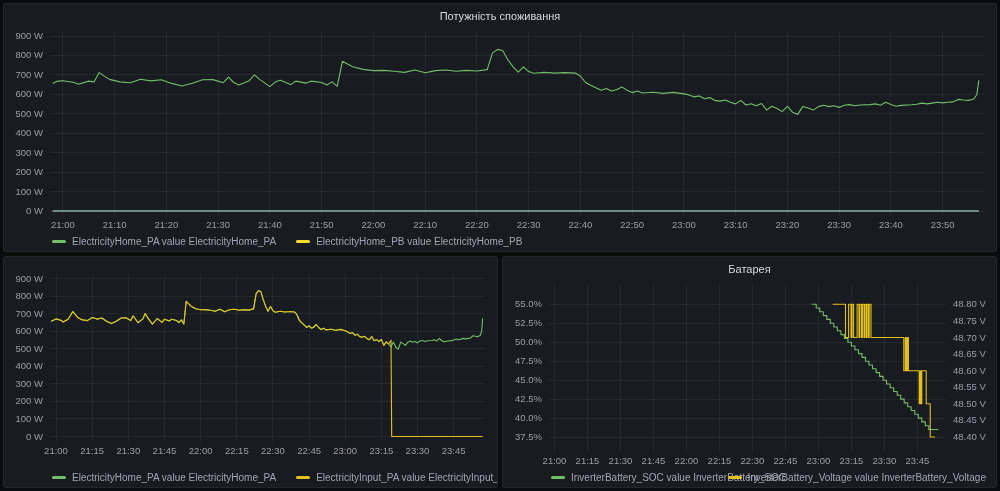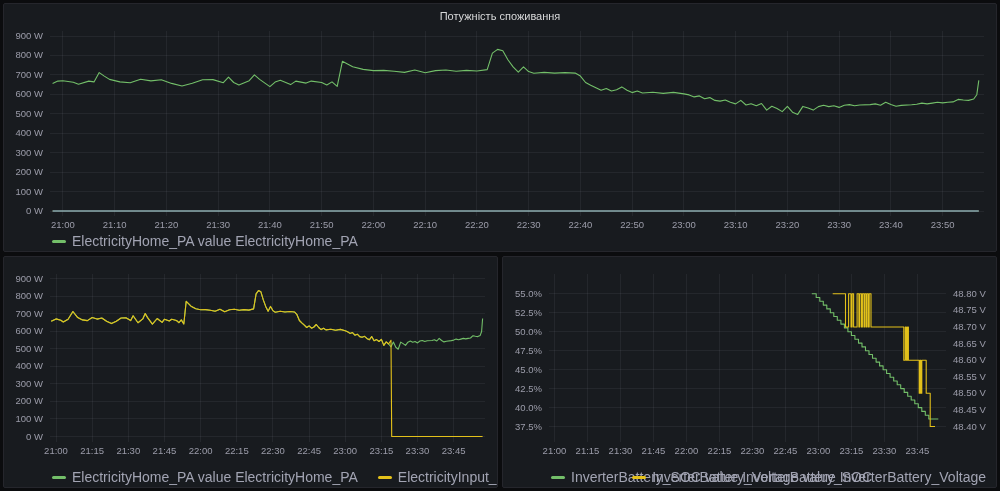--- a/index.html
+++ b/index.html
@@ -9,21 +9,21 @@
          display:flex;flex-direction:column;overflow:hidden;}
   .panel.wide{grid-column:1/3;}
   .panel-header{flex:0 0 18px;display:flex;align-items:center;justify-content:center;
                 font-size:11px;font-weight:500;color:#d8d9da;padding-top:3px;cursor:pointer;}
   svg.chart{flex:1 1 auto;min-height:0;width:100%;display:block;}
   .grid{stroke:rgba(204,204,220,0.07);stroke-width:1;shape-rendering:crispEdges;}
   .tick{fill:rgba(204,204,220,0.72);font-size:9.5px;font-family:"Liberation Sans",sans-serif;}
   .tick.x{text-anchor:middle;}
   .tick.yl{text-anchor:end;}
   .tick.yr{text-anchor:start;}
-  .legend{flex:0 0 16px;display:flex;align-items:center;font-size:14px;color:#a2a4b3;
+  .legend{flex:0 0 16px;display:flex;align-items:center;font-size:10px;color:#a2a4b3;
           padding:0 10px 2px 48px;}
   .legend .lg-l{display:flex;align-items:center;gap:20px;flex:1 1 auto;min-width:0;}
   .legend .lg-r{display:flex;gap:20px;}
   .legend .li{display:flex;align-items:center;white-space:nowrap;cursor:pointer;}
   .legend .sw{display:inline-block;width:14px;height:3px;border-radius:2px;margin-right:6px;}
   path.series{fill:none;stroke-width:1.1;stroke-linejoin:round;}
 </style>
 </head>
 <body>
 
@@ -91,20 +91,24 @@
         <path d="M48.6 58.4L53.8 56.1L58.9 55.7L69.3 57.3L74.5 59.2L84.8 56.1L90.0 56.9L95.2 47.6L100.3 51.1L105.5 54.4L115.9 56.9L126.2 57.7L136.6 54.2L146.9 55.9L157.3 54.8L167.6 58.4L178.0 61.0L188.3 58.3L198.6 54.8L209.0 54.6L219.3 57.7L224.5 52.2L229.7 57.5L234.9 60.0L245.2 55.7L250.4 49.9L255.6 54.4L265.9 61.6L271.1 57.1L276.3 55.3L286.6 59.6L291.8 56.1L302.1 58.1L307.3 56.1L317.7 57.5L322.8 60.0L328.0 56.9L333.2 61.4L338.4 36.3L343.5 39.0L348.7 41.7L359.1 44.4L369.4 45.6L379.8 45.4L390.1 46.2L400.5 47.4L410.8 45.0L421.2 47.7L431.5 45.6L441.9 45.0L452.2 46.2L462.5 45.4L472.9 46.0L483.2 44.6L488.4 28.1L493.6 24.4L498.8 25.8L503.9 34.7L509.1 41.9L514.3 47.2L519.5 41.9L524.6 46.6L529.8 48.3L540.2 47.4L550.5 48.1L560.9 47.6L571.2 48.1L576.4 51.1L581.6 57.5L586.7 60.2L591.9 62.7L597.1 65.3L602.3 63.5L607.4 66.0L612.6 64.7L617.8 61.9L623.0 65.3L628.1 67.6L633.3 66.0L638.5 68.0L648.8 67.2L659.2 68.4L669.5 67.4L679.9 68.9L685.1 69.9L690.2 71.9L695.4 70.9L700.6 73.8L705.8 72.6L710.9 75.4L716.1 76.1L721.3 75.0L726.4 77.3L731.6 78.9L736.8 75.4L742.0 80.0L747.1 78.7L752.3 80.8L757.5 78.5L762.7 85.1L767.8 81.2L773.0 83.5L778.2 86.6L783.4 81.4L788.5 87.2L793.7 89.4L798.9 81.4L804.1 83.1L809.2 85.1L814.4 81.6L819.6 80.2L824.8 81.6L829.9 80.8L835.1 82.4L840.3 80.2L845.5 79.6L850.6 80.8L855.8 80.0L866.2 79.6L871.3 78.9L876.5 80.2L881.7 77.3L886.9 79.6L892.0 81.2L897.2 80.4L907.6 79.8L912.7 79.3L917.9 78.1L923.1 78.9L928.3 78.1L933.4 77.3L938.6 77.9L943.8 77.3L949.0 76.9L954.1 74.4L959.3 75.0L964.5 75.4L969.7 74.0L972.8 69.7L974.8 55.3" class="series" stroke="#73BF69"></path>
         <path d="M48.6 186.0L974.8 186.0" class="series" stroke="#FADE2A"></path>
         <path d="M48.6 186.0L974.8 186.0" class="series" stroke="#5794F2"></path>
       </svg>
     <div class="legend">
       <div class="lg-l">
           <div class="li">
             <span class="sw" style="background: rgb(115, 191, 105);"></span>
             <span>ElectricityHome_PA value ElectricityHome_PA</span>
           </div>
+          <div class="li">
+            <span class="sw" style="background: rgb(250, 222, 42);"></span>
+            <span>ElectricityHome_PB value ElectricityHome_PB</span>
+          </div>
         </div>
       <div class="lg-r"></div>
     </div>
   </section>
 
   <section class="panel">
     <svg class="chart" viewBox="0 0 493 191">
         <line x1="52.0" y1="6" x2="52.0" y2="174" class="grid"></line>
         <text x="52.0" y="186" class="tick x">21:00</text>
         <line x1="88.2" y1="6" x2="88.2" y2="174" class="grid"></line>
@@ -161,20 +165,21 @@
           <div class="li">
             <span class="sw" style="background: rgb(227, 193, 26);"></span>
             <span>ElectricityInput_PA value ElectricityInput_PA</span>
           </div>
         </div>
       <div class="lg-r"></div>
     </div>
   </section>
 
   <section class="panel">
+    <header class="panel-header">Батарея</header>
     <svg class="chart" viewBox="0 0 493 191">
         <line x1="51.5" y1="6" x2="51.5" y2="174" class="grid"></line>
         <text x="51.5" y="186" class="tick x">21:00</text>
         <line x1="84.5" y1="6" x2="84.5" y2="174" class="grid"></line>
         <text x="84.5" y="186" class="tick x">21:15</text>
         <line x1="117.5" y1="6" x2="117.5" y2="174" class="grid"></line>
         <text x="117.5" y="186" class="tick x">21:30</text>
         <line x1="150.5" y1="6" x2="150.5" y2="174" class="grid"></line>
         <text x="150.5" y="186" class="tick x">21:45</text>
         <line x1="183.5" y1="6" x2="183.5" y2="174" class="grid"></line>

